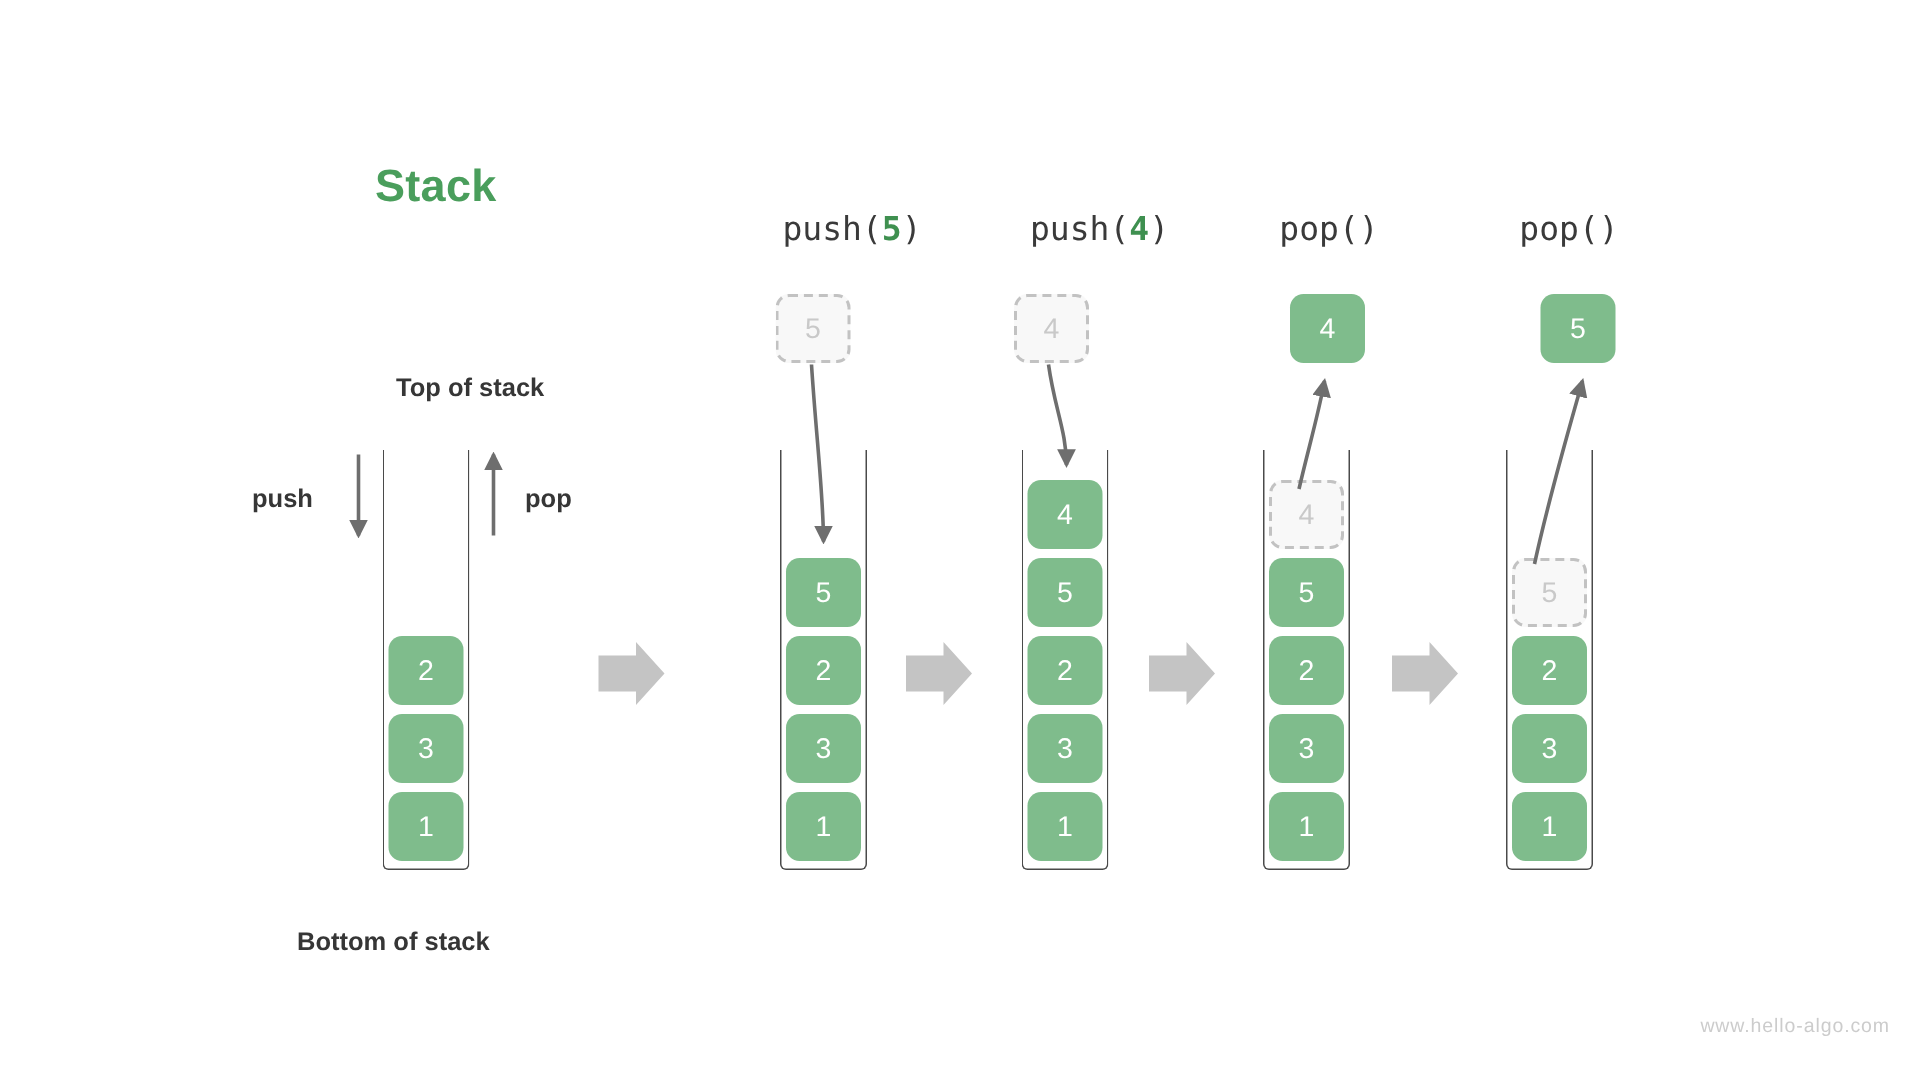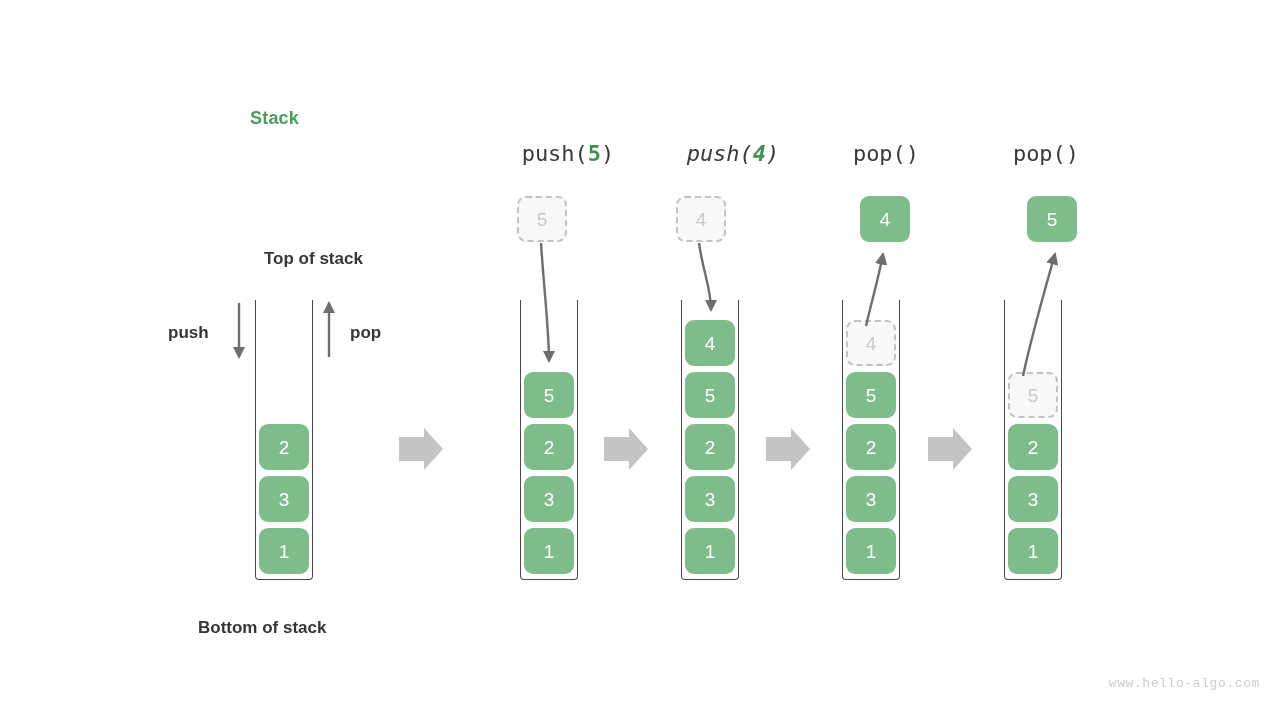--- a/index.html
+++ b/index.html
@@ -20,21 +20,21 @@
   .canvas {
     position: absolute;
     inset: 0;
   }
 
   
   .title-stack {
     position: absolute;
     left: 250px;
     top: 108px;
-    font-size: 18px;
+    font-size: 30px;
     font-weight: bold;
     color: #4a9e5c;
     letter-spacing: 0.2px;
     white-space: nowrap;
   }
 
   .label-bold {
     position: absolute;
     font-size: 17px;
     font-weight: bold;
@@ -55,21 +55,21 @@
   }
   .op-label .num {
     color: #3f9050;
     font-weight: bold;
   }
 
   .watermark {
     position: absolute;
     right: 20px;
     top: 676px;
-    font-family: Liberation Mono, monospace;
+    font-family: Liberation Sans, sans-serif;
     font-size: 13px;
     color: #cccccc;
     letter-spacing: 0.6px;
     white-space: nowrap;
   }
 
   
   .tube {
     position: absolute;
     box-sizing: border-box;
@@ -124,21 +124,21 @@
 
   <div class="label-bold" style="left:198px; top:618px;">Bottom of stack</div>
 
   <div class="label-bold" style="left:168px; top:323px;">push</div>
 
   <div class="label-bold" style="left:332px; top:323px;margin-left:18px;">pop</div>
 
   <div class="op-label" style="left:568px;">
     <span>push(</span><span class="num">5</span><span>)</span>
   </div>
-  <div class="op-label" style="left:733px;font-style:italic;">
+  <div class="op-label" style="left:733px;">
     <span>push(</span><span class="num">4</span><span>)</span>
   </div>
   <div class="op-label" style="left:886px;">
     <span>pop(</span><span class="num"></span><span>)</span>
   </div>
   <div class="op-label" style="left:1046px;">
     <span>pop(</span><span class="num"></span><span>)</span>
   </div>
 
   <div class="tube" style="left:255px; top:300px; width:58px; height:280px;"></div>

